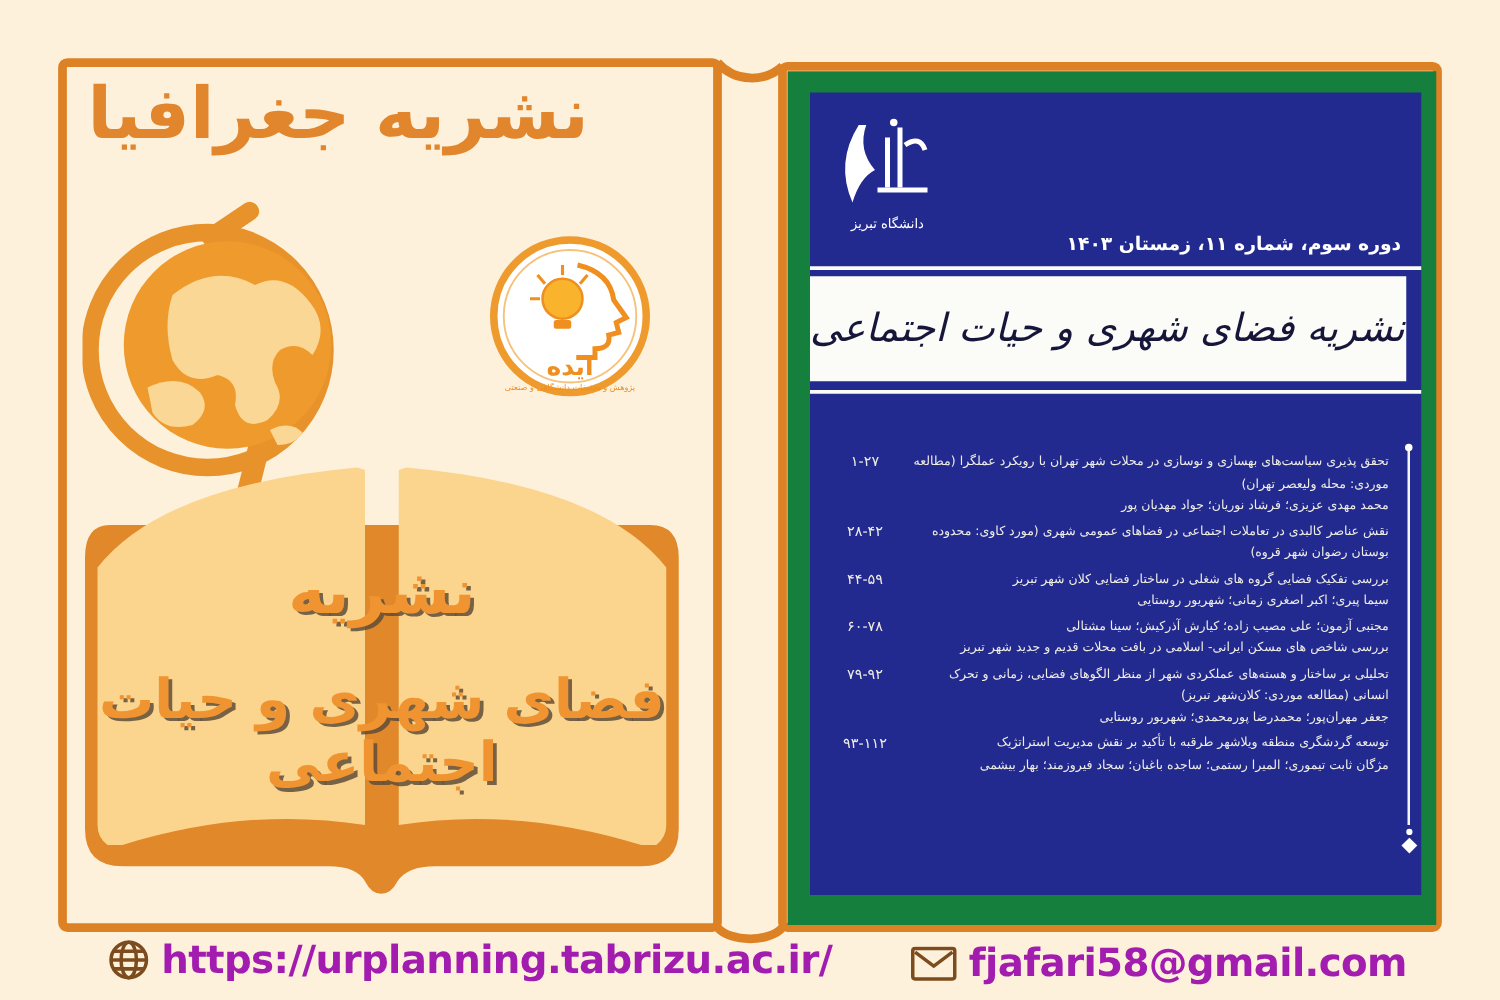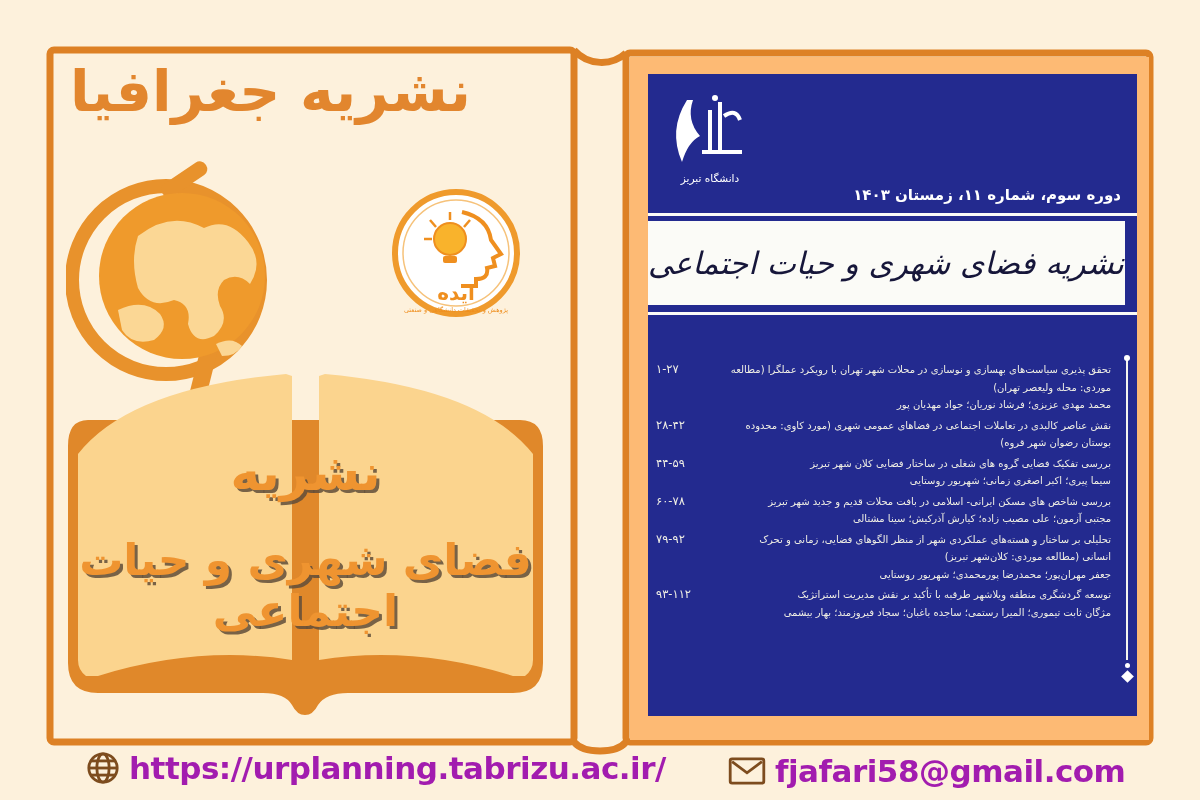--- a/index.html
+++ b/index.html
@@ -9,32 +9,32 @@
 
   
   .top-title{left:70px;top:58px;width:490px;text-align:left;direction:rtl;
              font-size:57px;font-weight:bold;color:#e2862e;}
   .book-line{left:58px;width:495px;text-align:center;direction:rtl;font-weight:bold;
              color:#ef9430;text-shadow:3px 3px 0 rgba(96,78,58,.85);}
   .book-line1{top:444px;font-size:50px;}
   .book-line2{top:534px;font-size:44px;}
 
   
-  .journal-page{left:630px;top:57px;width:519px;height:683px;background:#fdba74;}
+  .journal-page{left:630px;top:57px;width:519px;height:683px;background:#15803d;}
   .blue-cover{position:absolute;left:18px;top:17px;width:489px;height:642px;background:#232a8f;}
   .issue-info{position:absolute;top:112px;right:16px;color:#ffffff;font-size:15px;
               font-weight:bold;direction:rtl;}
   .band-line{position:absolute;left:0;right:0;height:3px;background:#fbfbf7;}
   .band{position:absolute;left:0;right:12px;top:147px;height:84px;background:#fbfbf7;
         display:flex;align-items:center;justify-content:flex-start;}
   .band-title{font-size:31px;font-style:italic;color:#16163a;direction:rtl;}
 
   .toc{position:absolute;left:8px;right:26px;top:287px;direction:ltr;}
   .art{display:flex;align-items:flex-start;margin-bottom:3px;}
-  .pages{width:72px;flex:none;color:#efeee4;font-size:11.5px;
+  .pages{width:72px;flex:none;color:#efeee4;font-size:11.5px;text-align:center;
          direction:ltr;padding-top:1px;}
   .txt{flex:1;direction:rtl;text-align:right;color:#efeee4;font-size:10px;line-height:1.75;}
 
   .divider{position:absolute;right:9px;top:284px;height:302px;width:2px;background:#f5f5ee;}
   .dot{position:absolute;background:#ffffff;border-radius:50%;}
   .dot-top{right:7px;top:281px;width:6px;height:6px;}
   .dot-bottom{right:7px;top:589px;width:5px;height:5px;}
   .diamond{position:absolute;right:5px;top:598px;width:9px;height:9px;background:#ffffff;
            transform:rotate(45deg);}
 
@@ -137,22 +137,22 @@
         <div class="art">
           <div class="pages">۴۴-۵۹</div>
           <div class="txt">
             <div>بررسی تفکیک فضایی گروه های شغلی در ساختار فضایی کلان شهر تبریز</div>
             <div>سیما پیری؛ اکبر اصغری زمانی؛ شهریور روستایی</div>
           </div>
         </div>
         <div class="art">
           <div class="pages">۶۰-۷۸</div>
           <div class="txt">
+            <div>مجتبی آزمون؛ علی مصیب زاده؛ کیارش آذرکیش؛ سینا مشتالی</div>
             <div>بررسی شاخص های مسکن ایرانی- اسلامی در بافت محلات قدیم و جدید شهر تبریز</div>
-            <div>مجتبی آزمون؛ علی مصیب زاده؛ کیارش آذرکیش؛ سینا مشتالی</div>
           </div>
         </div>
         <div class="art">
           <div class="pages">۷۹-۹۲</div>
           <div class="txt">
             <div>تحلیلی بر ساختار و هسته‌های عملکردی شهر از منظر الگوهای فضایی، زمانی و تحرک انسانی (مطالعه موردی: کلان‌شهر تبریز)</div>
             <div>جعفر مهران‌پور؛ محمدرضا پورمحمدی؛ شهریور روستایی</div>
           </div>
         </div>
         <div class="art">

